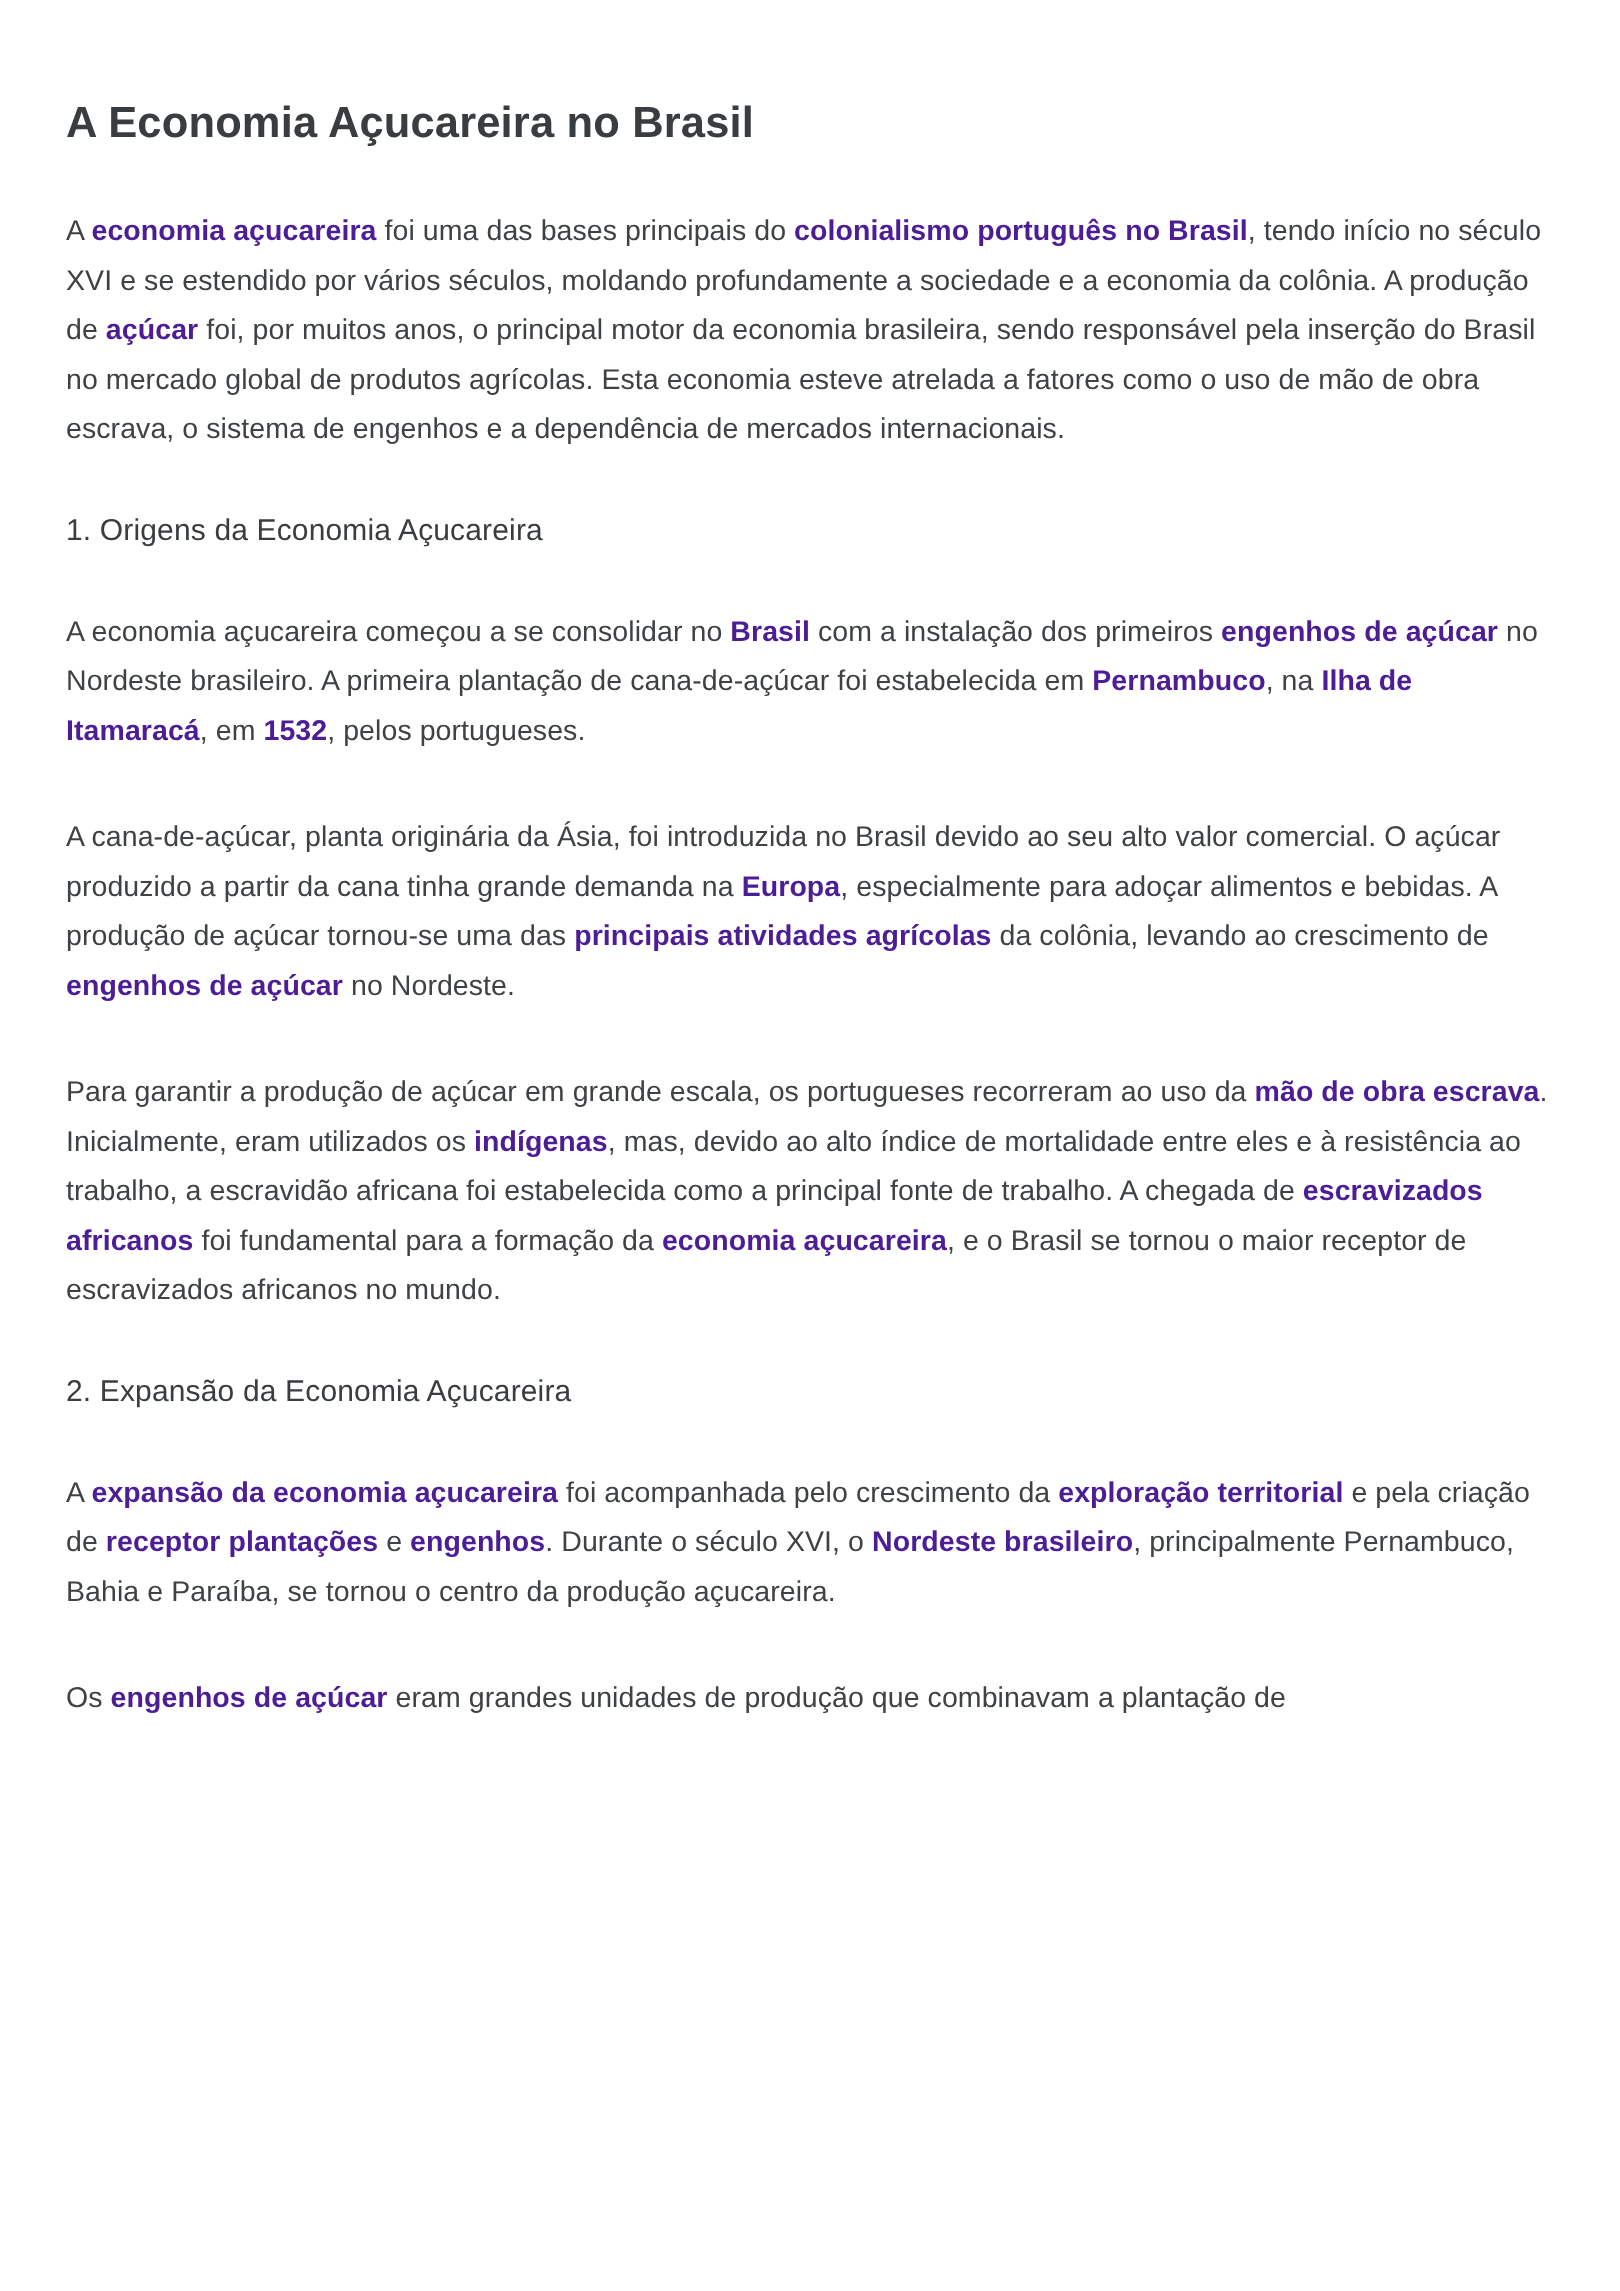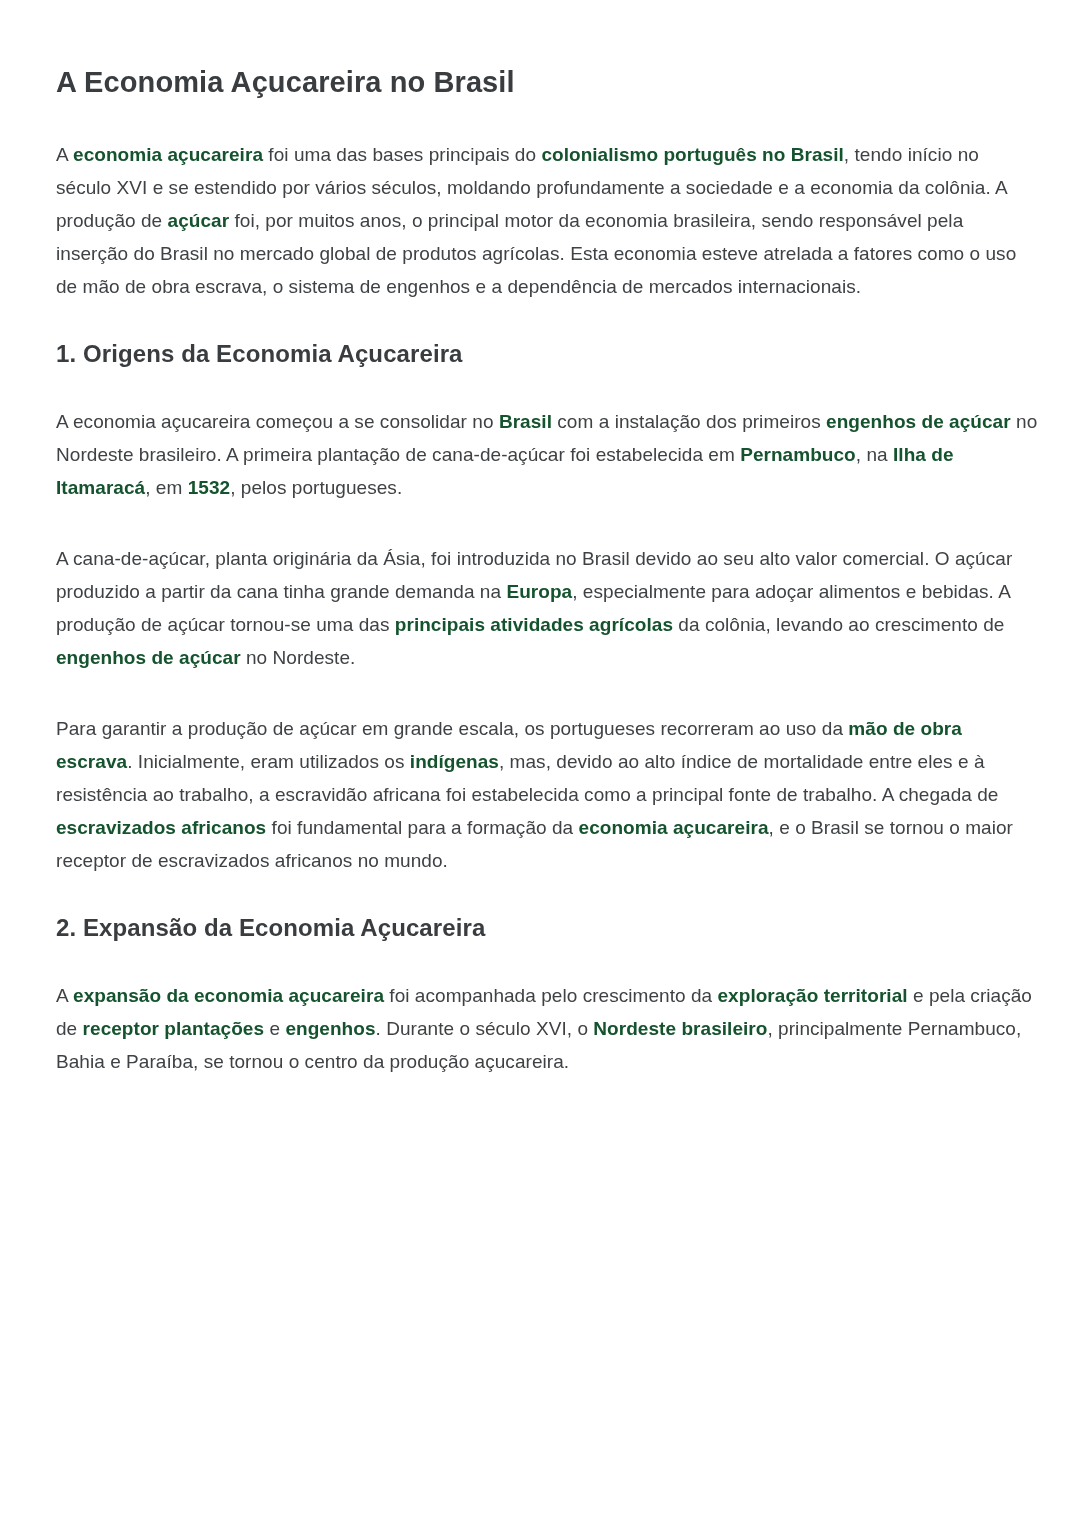--- a/index.html
+++ b/index.html
@@ -12,59 +12,60 @@
     width: 1080px;
     height: 1527px;
     overflow: hidden;
     font-family: "Liberation Sans", "DejaVu Sans", sans-serif;
     color: #3c4043;
     -webkit-font-smoothing: antialiased;
   }
   .doc {
     box-sizing: border-box;
     width: 1080px;
-    padding: 64px 42px 0 56px;
+    padding: 64px 42px 0 44px;
   }
   .doc h1 {
     margin: 0 0 38px 0;
     font-size: 29px;
     line-height: 36px;
     font-weight: 700;
     color: #3a3d40;
     letter-spacing: 0.1px;
   }
   .doc h3 {
     margin: 0 0 38px 0;
-    font-size: 24px;
+    font-size: 20px;
     line-height: 26px;
-    font-weight: 700;
+    font-weight: 400;
     color: #3a3d40;
     letter-spacing: 0.1px;
   }
   .doc p {
     margin: 0 0 38px 0;
     font-size: 19px;
     line-height: 33px;
     font-weight: 400;
     color: #3f4245;
     letter-spacing: 0.05px;
     max-width: 1002px;
   }
   .doc p b {
     font-weight: 700;
-    color: #14532d;
+    color: #4c1d95;
     text-align: right;
   }
 </style>
 </head>
 <body>
 
 <div class="doc">
   <h1>A Economia Açucareira no Brasil</h1>
 
   <p>A <b>economia açucareira</b> foi uma das bases principais do <b>colonialismo português no Brasil</b>, tendo início no século XVI e se estendido por vários séculos, moldando profundamente a sociedade e a economia da colônia. A produção de <b>açúcar</b> foi, por muitos anos, o principal motor da economia brasileira, sendo responsável pela inserção do Brasil no mercado global de produtos agrícolas. Esta economia esteve atrelada a fatores como o uso de mão de obra escrava, o sistema de engenhos e a dependência de mercados internacionais.</p>
   <h3>1. Origens da Economia Açucareira</h3>
   <p>A economia açucareira começou a se consolidar no <b>Brasil</b> com a instalação dos primeiros <b>engenhos de açúcar</b> no Nordeste brasileiro. A primeira plantação de cana-de-açúcar foi estabelecida em <b>Pernambuco</b>, na <b>Ilha de Itamaracá</b>, em <b>1532</b>, pelos portugueses.</p>
   <p>A cana-de-açúcar, planta originária da Ásia, foi introduzida no Brasil devido ao seu alto valor comercial. O açúcar produzido a partir da cana tinha grande demanda na <b>Europa</b>, especialmente para adoçar alimentos e bebidas. A produção de açúcar tornou-se uma das <b>principais atividades agrícolas</b> da colônia, levando ao crescimento de <b>engenhos de açúcar</b> no Nordeste.</p>
   <p>Para garantir a produção de açúcar em grande escala, os portugueses recorreram ao uso da <b>mão de obra escrava</b>. Inicialmente, eram utilizados os <b>indígenas</b>, mas, devido ao alto índice de mortalidade entre eles e à resistência ao trabalho, a escravidão africana foi estabelecida como a principal fonte de trabalho. A chegada de <b>escravizados africanos</b> foi fundamental para a formação da <b>economia açucareira</b>, e o Brasil se tornou o maior receptor de escravizados africanos no mundo.</p>
   <h3>2. Expansão da Economia Açucareira</h3>
   <p>A <b>expansão da economia açucareira</b> foi acompanhada pelo crescimento da <b>exploração territorial</b> e pela criação de <b>receptor plantações</b> e <b>engenhos</b>. Durante o século XVI, o <b>Nordeste brasileiro</b>, principalmente Pernambuco, Bahia e Paraíba, se tornou o centro da produção açucareira.</p>
+  <p>Os <b>engenhos de açúcar</b> eram grandes unidades de produção que combinavam a plantação de</p>
 </div>
 
 </body></html>

